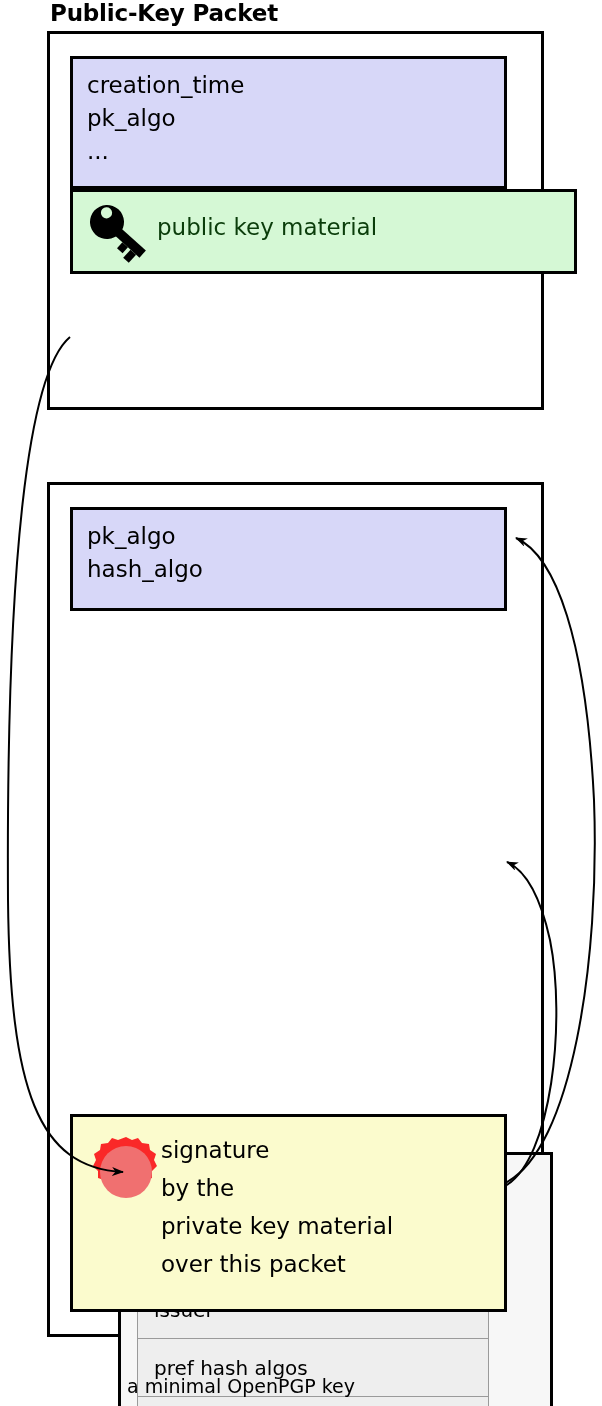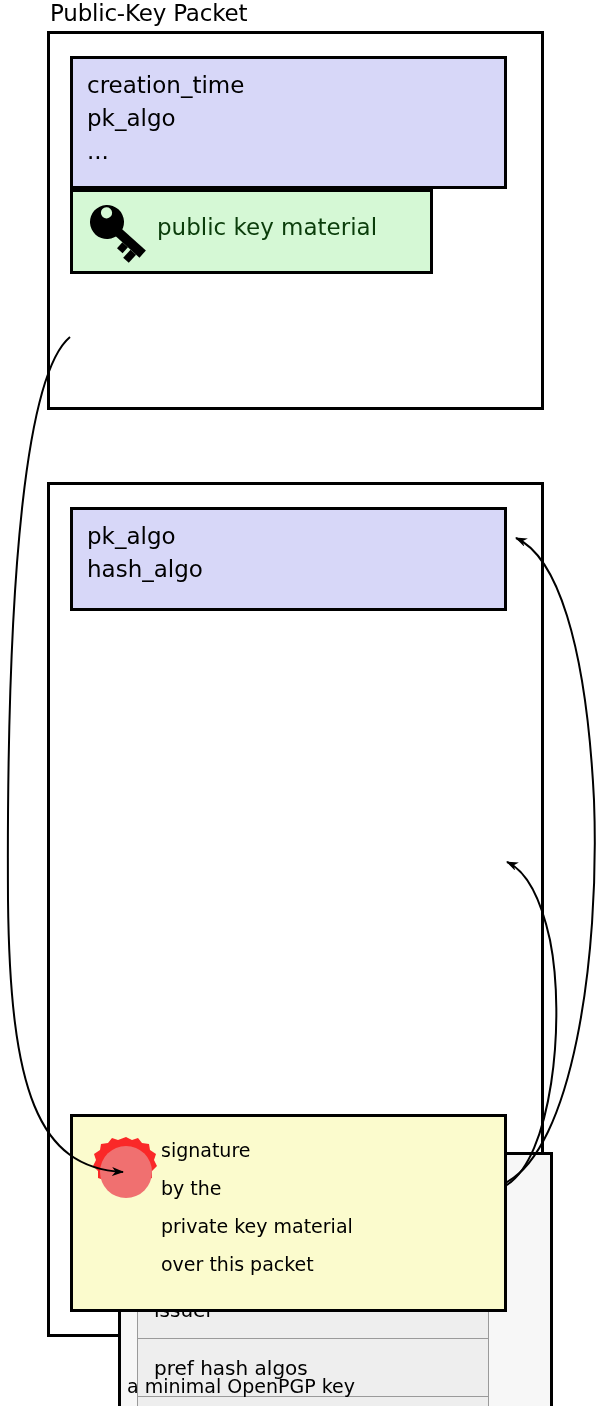--- a/index.html
+++ b/index.html
@@ -5,40 +5,40 @@
   html,body{margin:0;padding:0;background:#ffffff;}
   body{
     width:602px;height:1406px;position:relative;overflow:hidden;
     font-family:"DejaVu Sans","Liberation Sans",sans-serif;
     color:#000;
   }
   .stage{position:absolute;left:0;top:0;width:602px;height:1406px;}
 
   
   .sect-title{
-    position:absolute;font-weight:normal;font-size:23px;line-height:26px;
+    position:absolute;font-weight:bold;font-size:23px;line-height:26px;
     letter-spacing:-0.2px;white-space:nowrap;
   }
   #pk-title{left:50px;top:0px;}
   #sig-title{left:50px;top:450px;}
 
   
   .packet-frame{position:absolute;border:3px solid #000;background:#fff;box-sizing:border-box;}
   #pk-frame{left:47px;top:31px;width:497px;height:379px;}
   #sig-frame{left:47px;top:482px;width:497px;height:855px;}
 
   
   .block{position:absolute;border:3px solid #000;box-sizing:border-box;}
   .block-text{
     position:absolute;left:14px;top:10px;right:8px;
     font-size:23px;line-height:33px;white-space:pre-line;
   }
 
   #pk-header{left:20px;top:22px;width:437px;height:133px;background:#d7d7f8;}
-  #pk-material{left:20px;top:155px;width:363px;height:85px;background:#d5f8d5;}
+  #pk-material{left:20px;top:155px;width:507px;height:85px;background:#d5f8d5;}
   #sig-header{left:20px;top:22px;width:437px;height:104px;background:#d7d7f8;}
   #sig-value{left:20px;top:629px;width:437px;height:198px;background:#fbfbcd;}
 
   #pk-material .km-label{
     position:absolute;left:84px;top:22px;font-size:23px;color:#0b3d0b;white-space:nowrap;
   }
 
   
   .key-icon{position:absolute;left:12px;top:10px;width:70px;height:64px;}
 
@@ -55,21 +55,21 @@
     border:1px solid #9a9a9a;border-bottom:none;box-sizing:border-box;background:#eeeeee;
   }
   .subpacket{
     height:58px;line-height:58px;padding-left:16px;
     font-size:20px;border-bottom:1px solid #9a9a9a;box-sizing:border-box;
     background:#eeeeee;white-space:nowrap;
   }
 
   
   #sig-value .sig-label{
-    position:absolute;left:88px;top:14px;font-size:19px;line-height:38px;white-space:pre-line;
+    position:absolute;left:88px;top:14px;font-size:23px;line-height:38px;white-space:pre-line;
   }
   .seal{position:absolute;left:16px;top:18px;width:74px;height:74px;}
 
   
   .arrows{position:absolute;left:0;top:0;width:602px;height:1406px;pointer-events:none;}
 
   
   #caption{
     position:absolute;left:0;top:1375px;width:482px;text-align:center;
     font-size:19px;line-height:22px;

